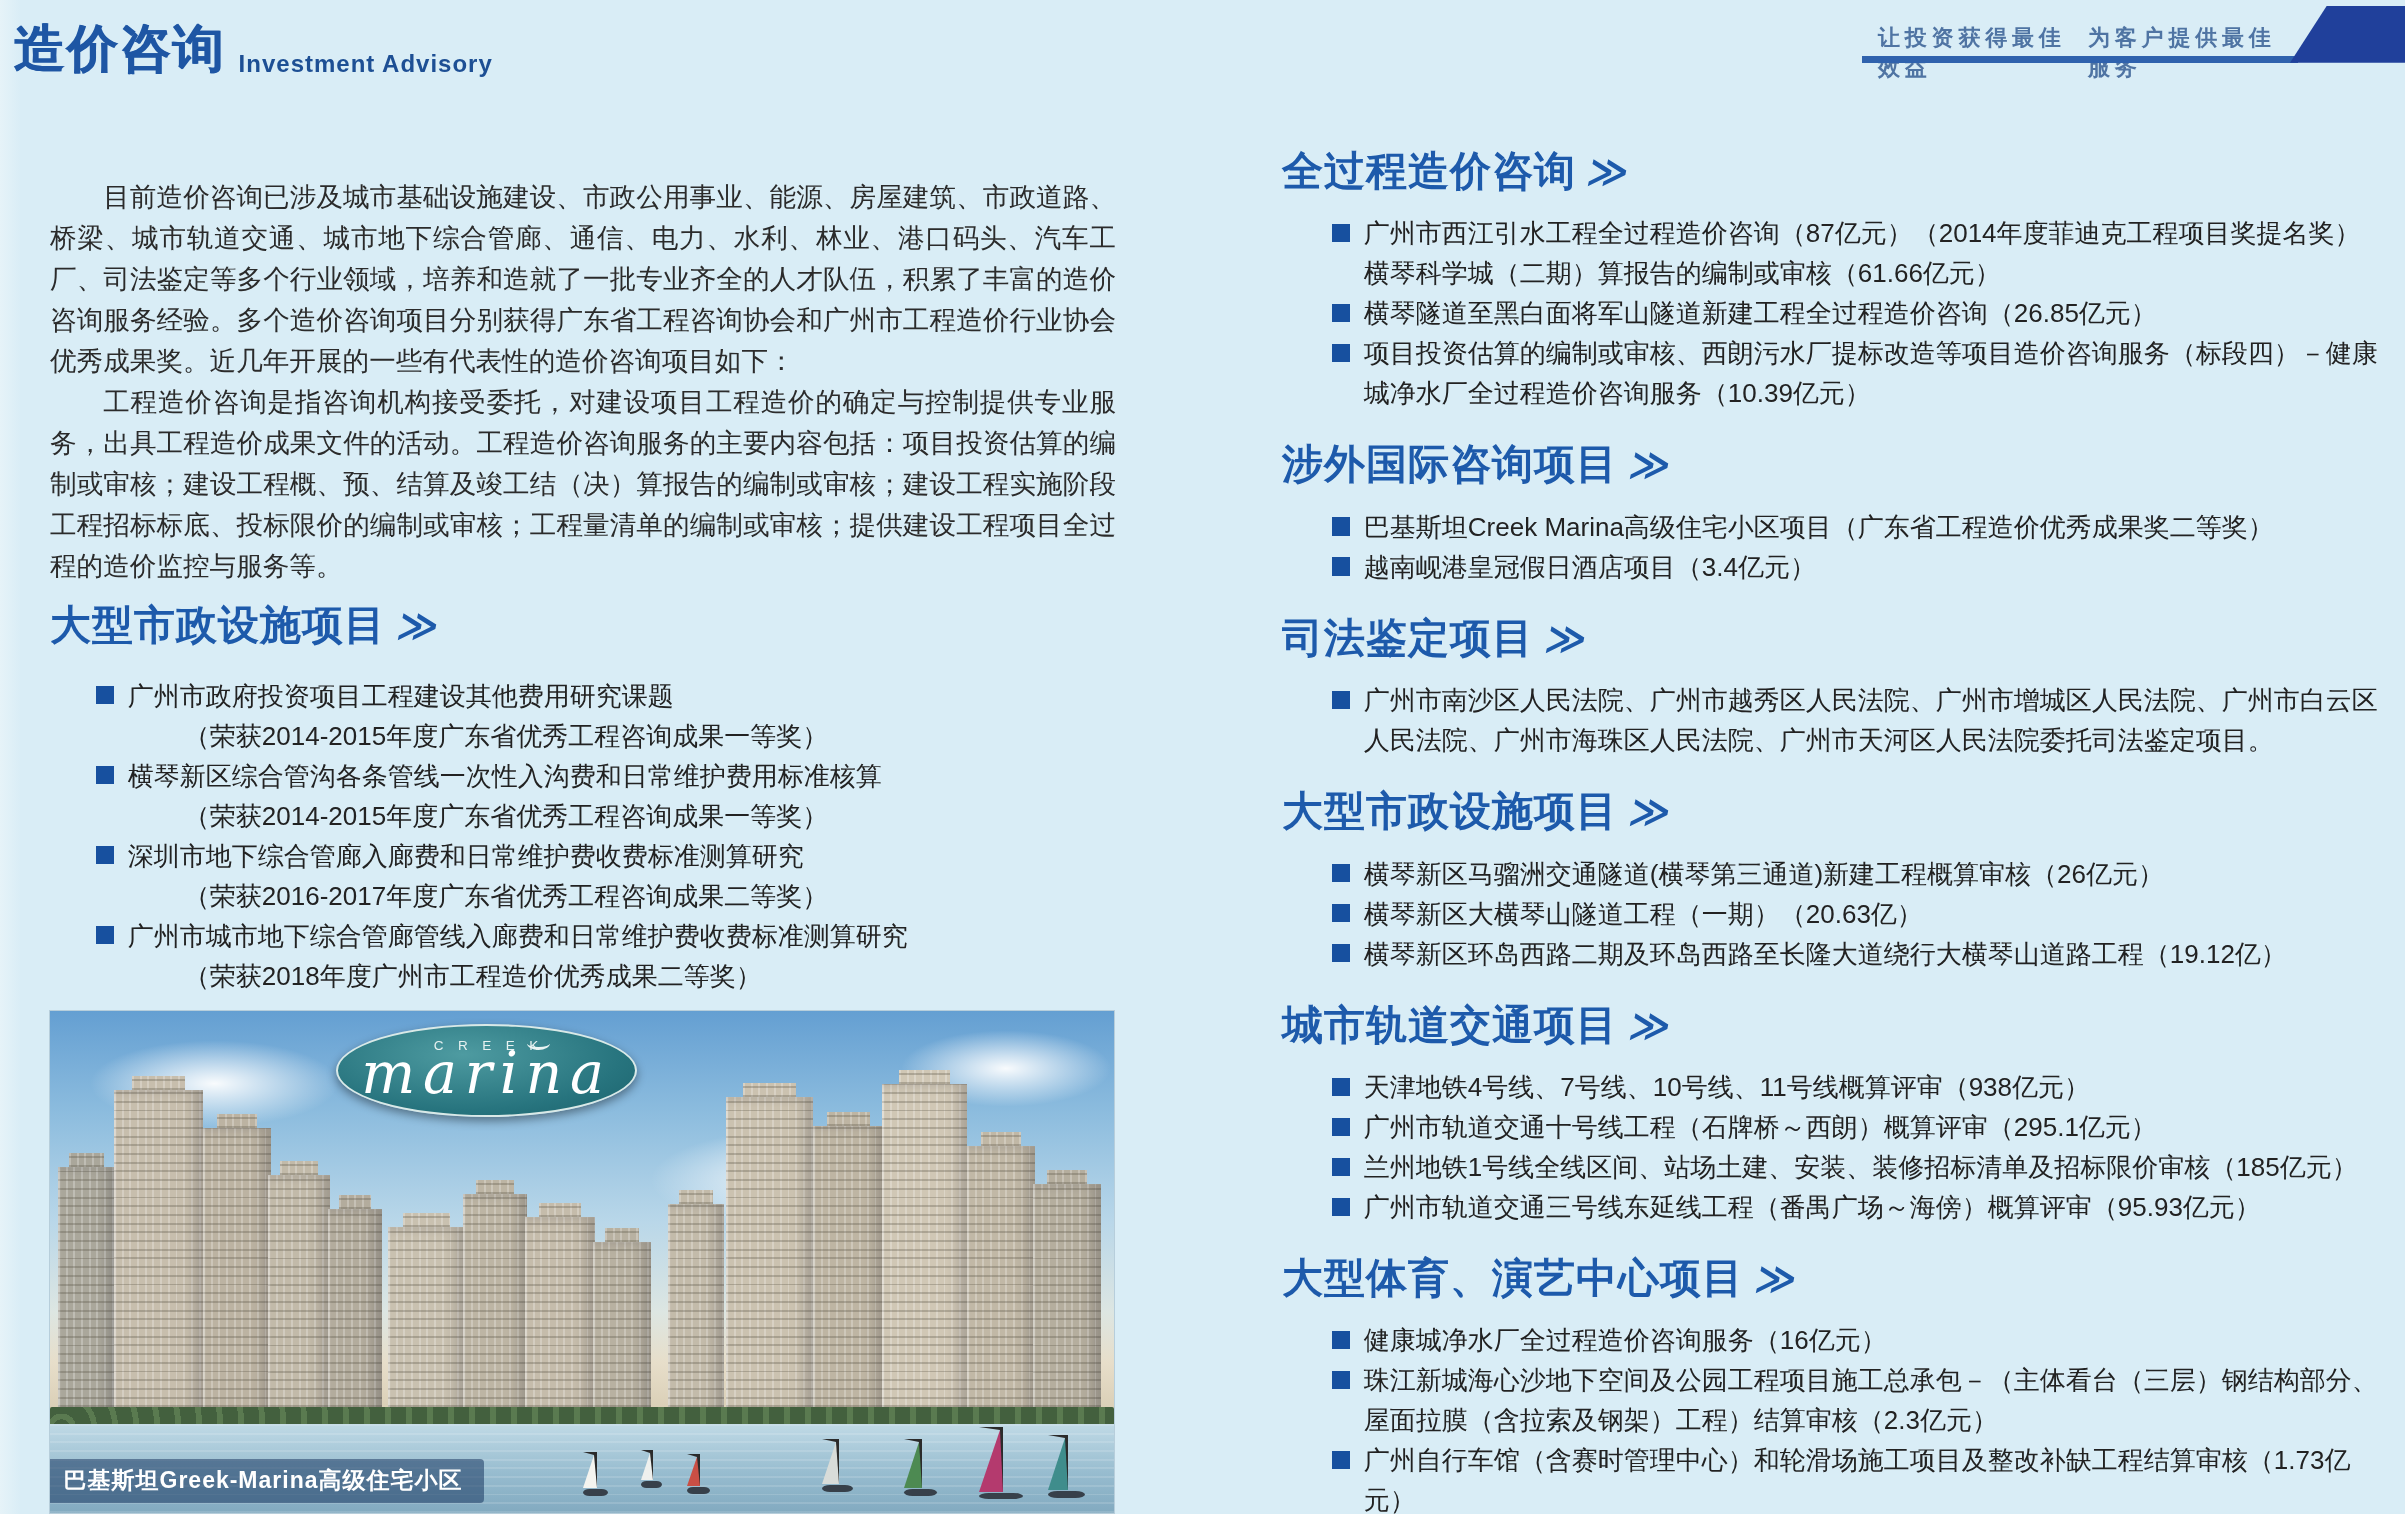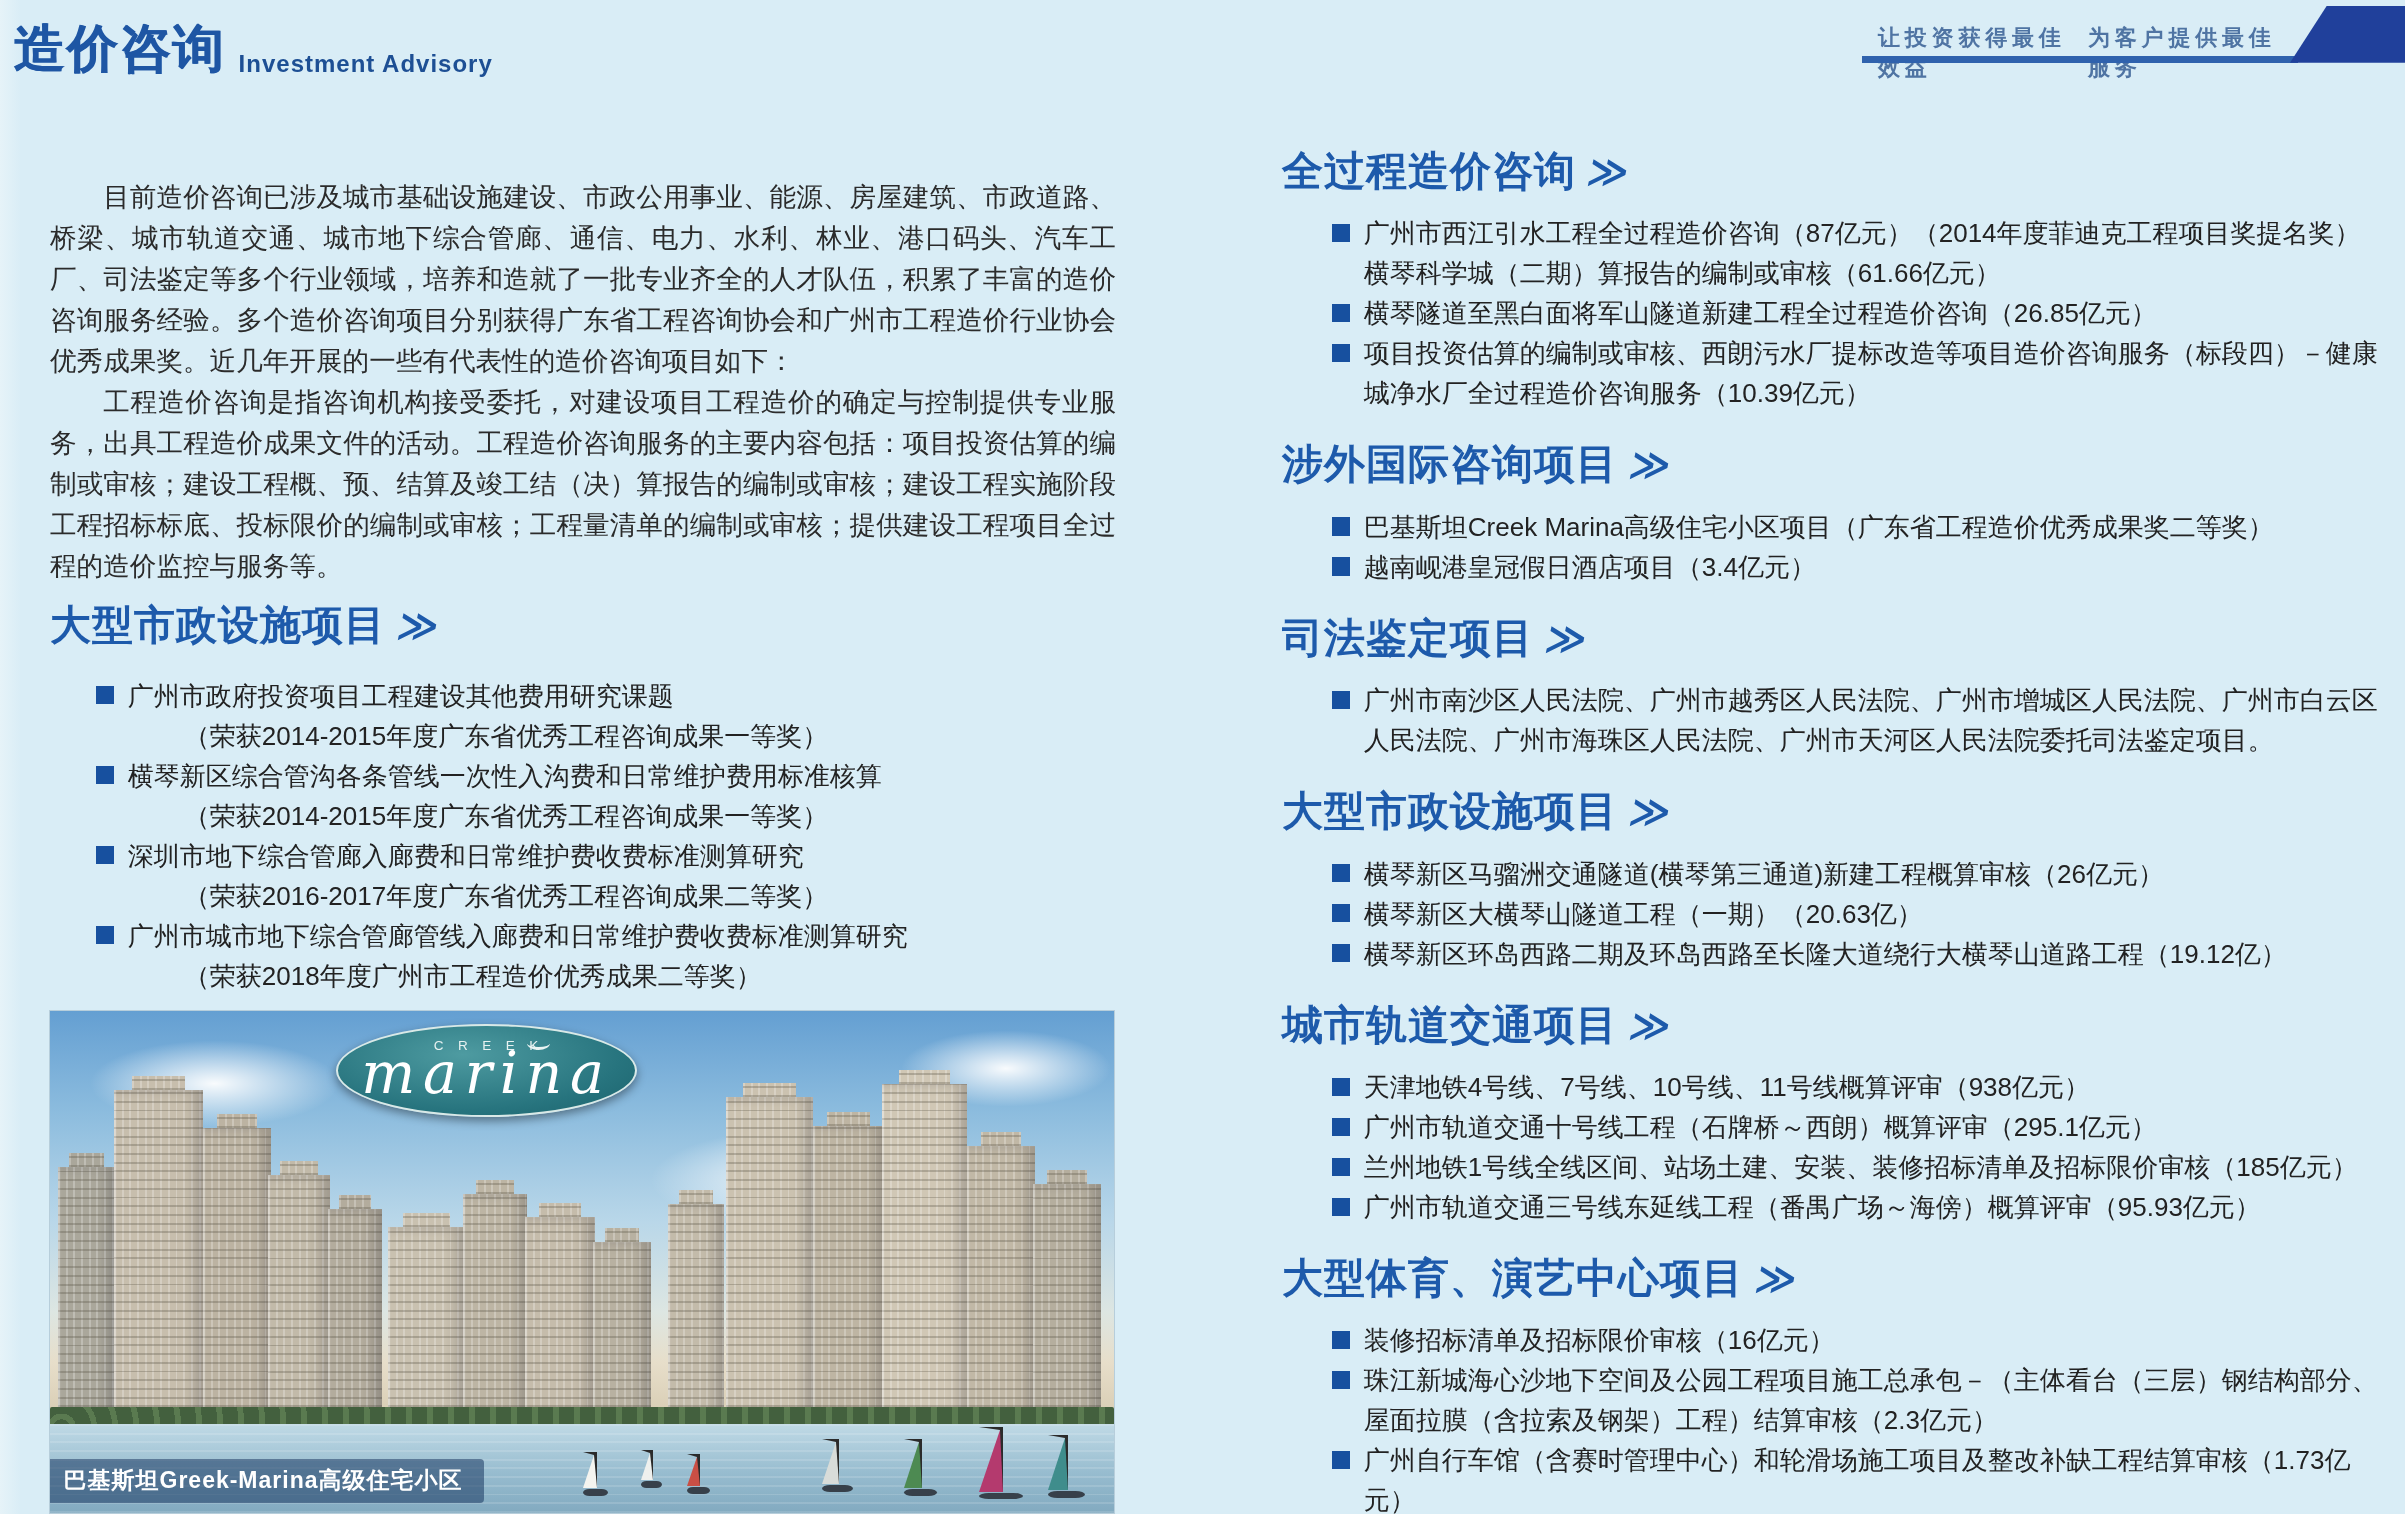--- a/index.html
+++ b/index.html
@@ -295,21 +295,21 @@
             </div>
           </div>
         </div>
       </div>
       <div class="rsec">
         <h2 class="sec-heading"><span>大型体育、演艺中心项目</span><span class="chev">≫</span></h2>
         <div class="items">
           <div class="item">
             <span class="sq"></span>
             <div class="txt">
-              <div>装修招标清单及招标限价审核（16亿元）</div>
+              <div>健康城净水厂全过程造价咨询服务（16亿元）</div>
             </div>
           </div>
           <div class="item">
             <span class="sq"></span>
             <div class="txt">
               <div>珠江新城海心沙地下空间及公园工程项目施工总承包－（主体看台（三层）钢结构部分、屋面拉膜（含拉索及钢架）工程）结算审核（2.3亿元）</div>
             </div>
           </div>
           <div class="item">
             <span class="sq"></span>

